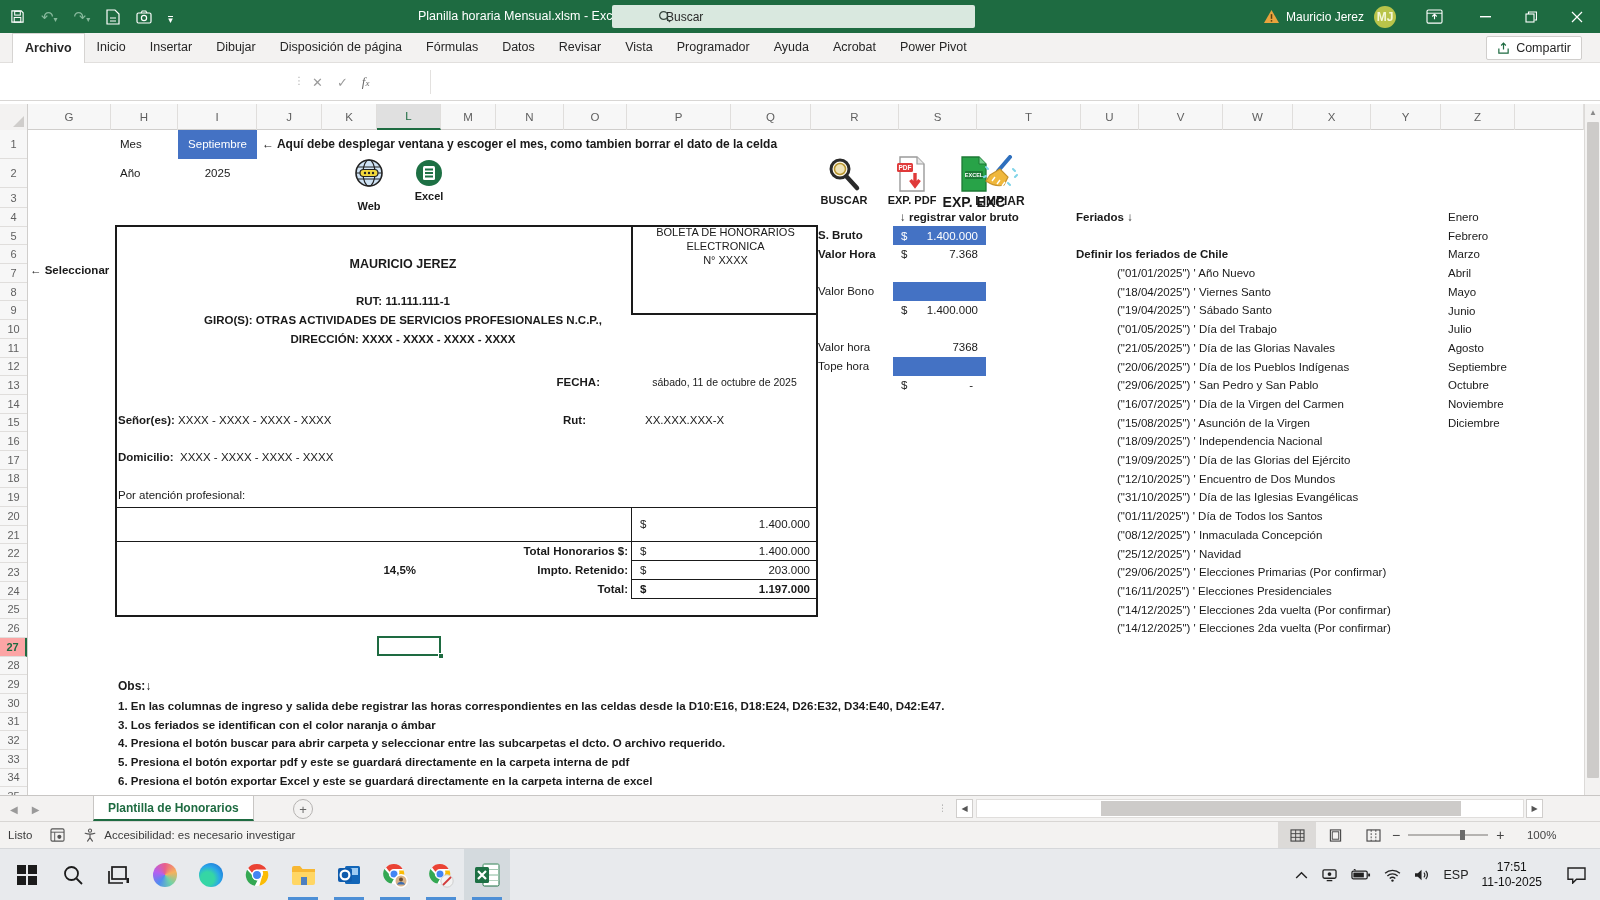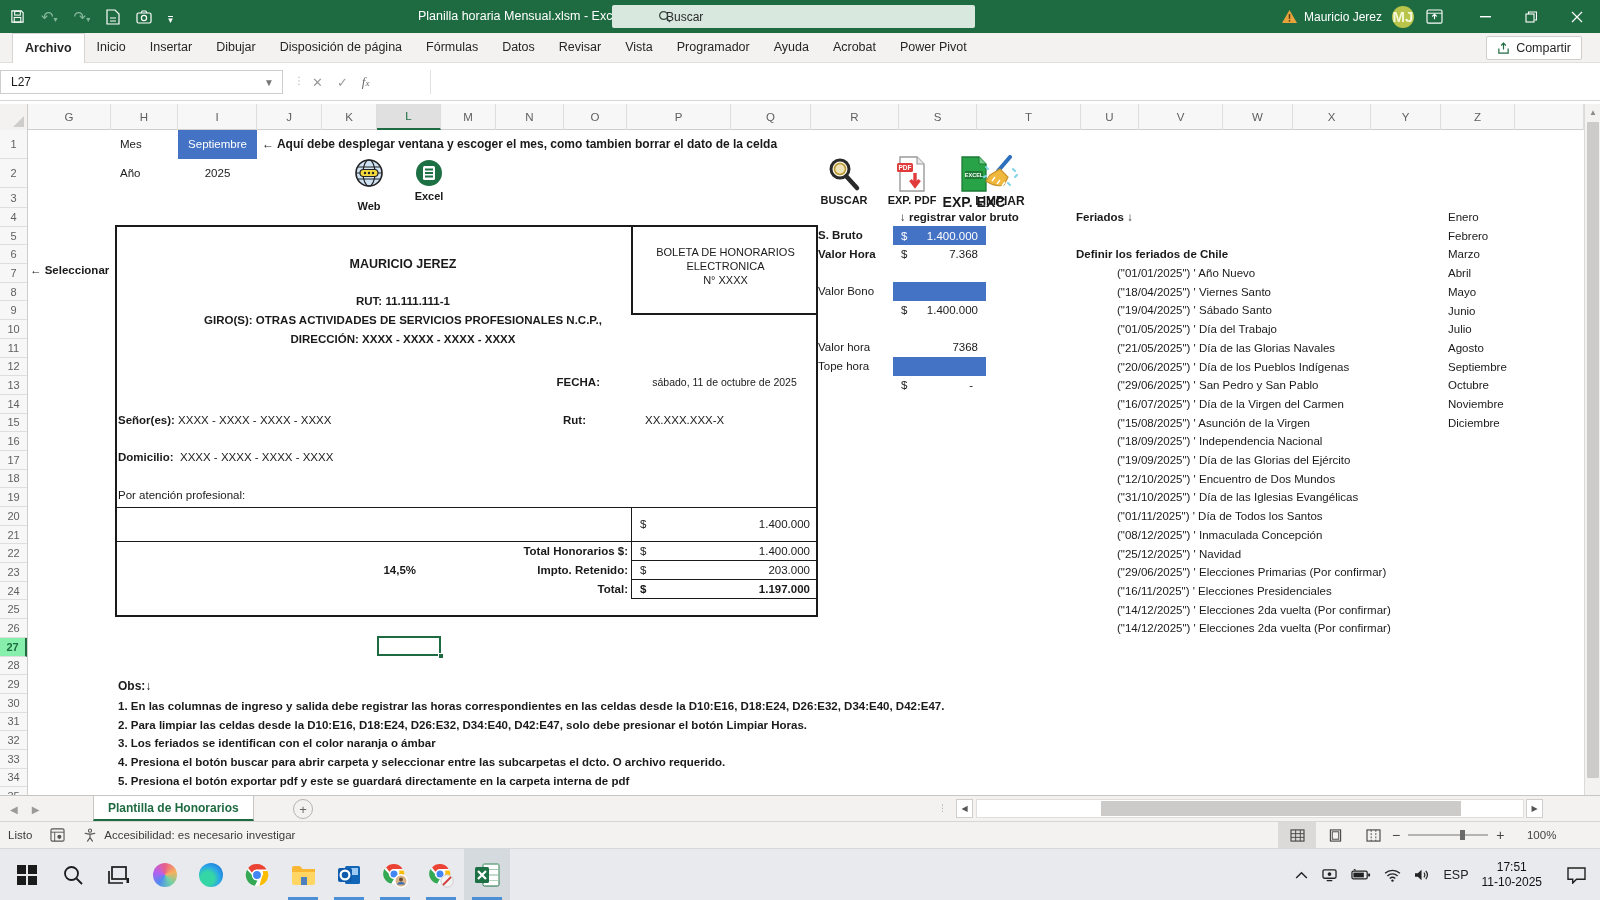--- a/index.html
+++ b/index.html
@@ -13,21 +13,21 @@
 
   
   .titlebar { position:absolute; left:0; top:0; width:1600px; height:33px; background:#1e6b41; color:#fff; }
   .qat { position:absolute; left:10px; top:0; height:33px; display:flex; align-items:center; gap:16px; }
   .qat svg { display:block; }
   .title-text { position:absolute; left:240px; top:0; width:560px; height:33px; line-height:33px; text-align:center; font-size:12.5px; color:#fff; white-space:nowrap; }
   .searchbox { position:absolute; left:612px; top:5px; width:363px; height:23px; background:#d9e8df; border-radius:2px; display:flex; align-items:center; padding-left:28px; color:#2a2a2a; font-size:12px; }
   .searchbox .mag { position:absolute; left:46px; }
   .tb-right { position:absolute; right:0; top:0; height:33px; display:flex; align-items:center; }
   .user-name { color:#fff; font-size:12px; margin:0 10px 0 6px; }
-  .avatar { width:22px; height:22px; border-radius:50%; background:#b9c44a; color:#f4f8d8; font-size:15px; font-weight:bold; display:flex; align-items:center; justify-content:center; }
+  .avatar { width:22px; height:22px; border-radius:50%; background:#b9c44a; color:#f4f8d8; font-size:12px; font-weight:bold; display:flex; align-items:center; justify-content:center; margin-right:18px; }
   .winbtn { width:46px; height:33px; display:flex; align-items:center; justify-content:center; color:#fff; }
   .ribbon-display { width:40px; height:33px; display:flex; align-items:center; justify-content:center; margin-right:8px; }
 
   
   .ribbonbar { position:absolute; left:0; top:33px; width:1600px; height:30px; background:#f3f2f1; border-bottom:1px solid #e1dfdd; }
   .ribbon-tabs { position:absolute; left:12px; top:0; height:30px; display:flex; align-items:stretch; }
   .ribbon-tab { padding:0 12px; line-height:29px; font-size:12.5px; color:#262626; cursor:default; white-space:nowrap; }
   .ribbon-tab:first-child { font-weight:bold; background:#fff; border:1px solid #d6d4d2; border-bottom:none; }
   .share-btn { position:absolute; right:18px; top:3px; height:24px; background:#fff; border:1px solid #d0cecc; border-radius:2px; display:flex; align-items:center; gap:6px; padding:0 10px; font-size:12.5px; color:#1e6b41; }
 
@@ -41,21 +41,21 @@
   .fb-field { position:absolute; left:430px; top:7px; width:1154px; height:24px; background:#fff; border-left:1px solid #e3e1df; }
 
   
   .colheads { position:absolute; left:0; top:104px; height:26px; width:1584px; background:#f7f7f7; border-bottom:1px solid #d0cecc; display:flex; }
   .corner { width:28px; height:26px; background:#f3f2f1; border-right:1px solid #d0cecc; position:relative; }
   .corner:after { content:""; position:absolute; right:3px; bottom:3px; border-left:11px solid transparent; border-bottom:11px solid #cfcdcb; }
   .colhead { height:26px; border-right:1px solid #e0dedc; color:#5f5f5f; font-size:11.5px; display:flex; align-items:center; justify-content:center; }
   .colhead.sel { background:#e0e0e0; border-bottom:2px solid #1e6b41; color:#1e6b41; }
   .rowheads { position:absolute; left:0; top:130px; width:28px; height:665px; background:#f7f7f7; border-right:1px solid #d0cecc; overflow:hidden; }
   .rowhead { border-bottom:1px solid #e0dedc; color:#5f5f5f; font-size:11px; display:flex; align-items:center; justify-content:center; }
-  .rowhead.sel { background:#86efac; border-right:2px solid #1e6b41; color:#1e6b41; font-weight:bold; }
+  .rowhead.sel { background:#fca5a5; border-right:2px solid #1e6b41; color:#1e6b41; font-weight:bold; }
   .sheet { position:absolute; left:28px; top:130px; width:1556px; height:665px; background:#fff; overflow:hidden; }
 
   
   .vscroll { position:absolute; left:1584px; top:104px; width:16px; height:714px; background:#f3f2f1; border-left:1px solid #dcdad8; }
   .vscroll .arr { position:absolute; left:0; width:16px; height:17px; color:#8a8a8a; font-size:8px; display:flex; align-items:center; justify-content:center; }
   .vthumb { position:absolute; left:2px; top:18px; width:12px; height:656px; background:#cdcbc9; border-radius:1px; }
 
   
   .cellblue { background:#4472c4; }
   .selcell { border:2px solid #1e6b41; background:#fff; }
@@ -193,24 +193,20 @@
           <svg class="ic" width="13" height="13" viewBox="0 0 14 14">
             <path d="M2 7v5h10V7" fill="none" stroke="#1e6b41" stroke-width="1.3"></path>
             <path d="M7 8V1.5M4.5 3.8L7 1.2l2.5 2.6" fill="none" stroke="#1e6b41" stroke-width="1.3"></path>
           </svg>
         </span>
       <span style="color:#262626;">Compartir</span>
     </div>
   </div>
 
   <div class="formulabar">
-    <div class="namebox">
-      <span>L27</span>
-      <span class="dd">▼</span>
-    </div>
     <div class="fb-dots">⋮</div>
     <div class="fb-btns">
       <span>✕</span>
       <span>✓</span>
       <span class="fb-fx">f<span style="font-size:9px;">x</span></span>
     </div>
     <div class="fb-field"><span></span></div>
   </div>
 
   <div class="colheads">
@@ -343,21 +339,21 @@
             <path d="M33 14l2 2M35 22l2-2M28 28l2 2" stroke="#7fd4e8" stroke-width="2" stroke-linecap="round"></path>
             <path d="M6 12l2 2M4 22l2-1" stroke="#7fd4e8" stroke-width="2" stroke-linecap="round"></path>
           </svg></span>
       <div class="b" style="font-size:12px;margin-top:1px;">LIMPIAR</div>
     </div>
 
     <div class="abs b" style="left:2px;top:134px;width:90px;">← Seleccionar</div>
 
     <div class="abs" style="left:87px;top:95px;width:703px;height:392px;border:2px solid #1a1a1a;"></div>
     <div class="abs" style="left:603px;top:95px;width:187px;height:90px;border:2px solid #1a1a1a;border-top:none;border-right:none;">
-      <div class="ctr" style="padding-top:20px;line-height:14px;font-size:11px;">
+      <div class="ctr" style="padding-top:0;line-height:14px;font-size:11px;">
         <div>BOLETA DE HONORARIOS</div>
         <div>ELECTRONICA</div>
         <div style="">N° XXXX</div>
       </div>
     </div>
     <div class="abs b ctr" style="left:87px;top:127px;width:576px;font-size:12.5px;">MAURICIO JEREZ</div>
     <div class="abs ctr b" style="left:87px;top:165px;width:576px;font-weight:600;">RUT:  11.111.111-1</div>
     <div class="abs ctr b" style="left:87px;top:203px;width:576px;font-weight:600;">DIRECCIÓN: XXXX - XXXX - XXXX - XXXX</div>
     <div class="abs ctr b" style="left:87px;top:184px;width:576px;font-weight:600;">GIRO(S): OTRAS ACTIVIDADES DE SERVICIOS PROFESIONALES N.C.P.,</div>
     <div class="abs b rt" style="left:472px;top:246px;width:100px;">FECHA:</div>
@@ -456,21 +452,20 @@
         <div class="">Noviembre</div>
         <div class="">Diciembre</div>
       </div>
 
     <div class="abs selcell" style="left:349px;top:506px;width:64px;height:20px;"></div>
     <div class="fillhandle" style="left:410px;top:523px;"></div>
 
     <div class="abs b" style="left:90px;top:549px;font-size:12px;">Obs:↓</div>
     <div class="abs b" style="left:90px;top:567px;line-height:18.7px;font-size:11.5px;font-weight:600;" id="obs-list">
         <div class="">1. En las columnas de ingreso y salida debe registrar las horas correspondientes en las celdas desde la D10:E16, D18:E24, D26:E32, D34:E40, D42:E47.</div>
-        <div class="">2. Para limpiar las celdas desde la D10:E16, D18:E24, D26:E32, D34:E40, D42:E47, solo debe presionar el botón Limpiar Horas.</div>
         <div class="">3. Los feriados se identifican con el color naranja o ámbar</div>
         <div class="">4. Presiona el botón buscar para abrir carpeta y seleccionar entre las subcarpetas el dcto. O archivo requerido.</div>
         <div class="">5. Presiona el botón exportar pdf y este se guardará directamente en la carpeta interna de pdf</div>
         <div class="">6. Presiona el botón exportar Excel y este se guardará directamente en la carpeta interna de excel</div>
       </div>
   </div>
 
   <div class="vscroll">
     <div class="arr" style="top:0;">▲</div>
     <div class="vthumb"></div>

